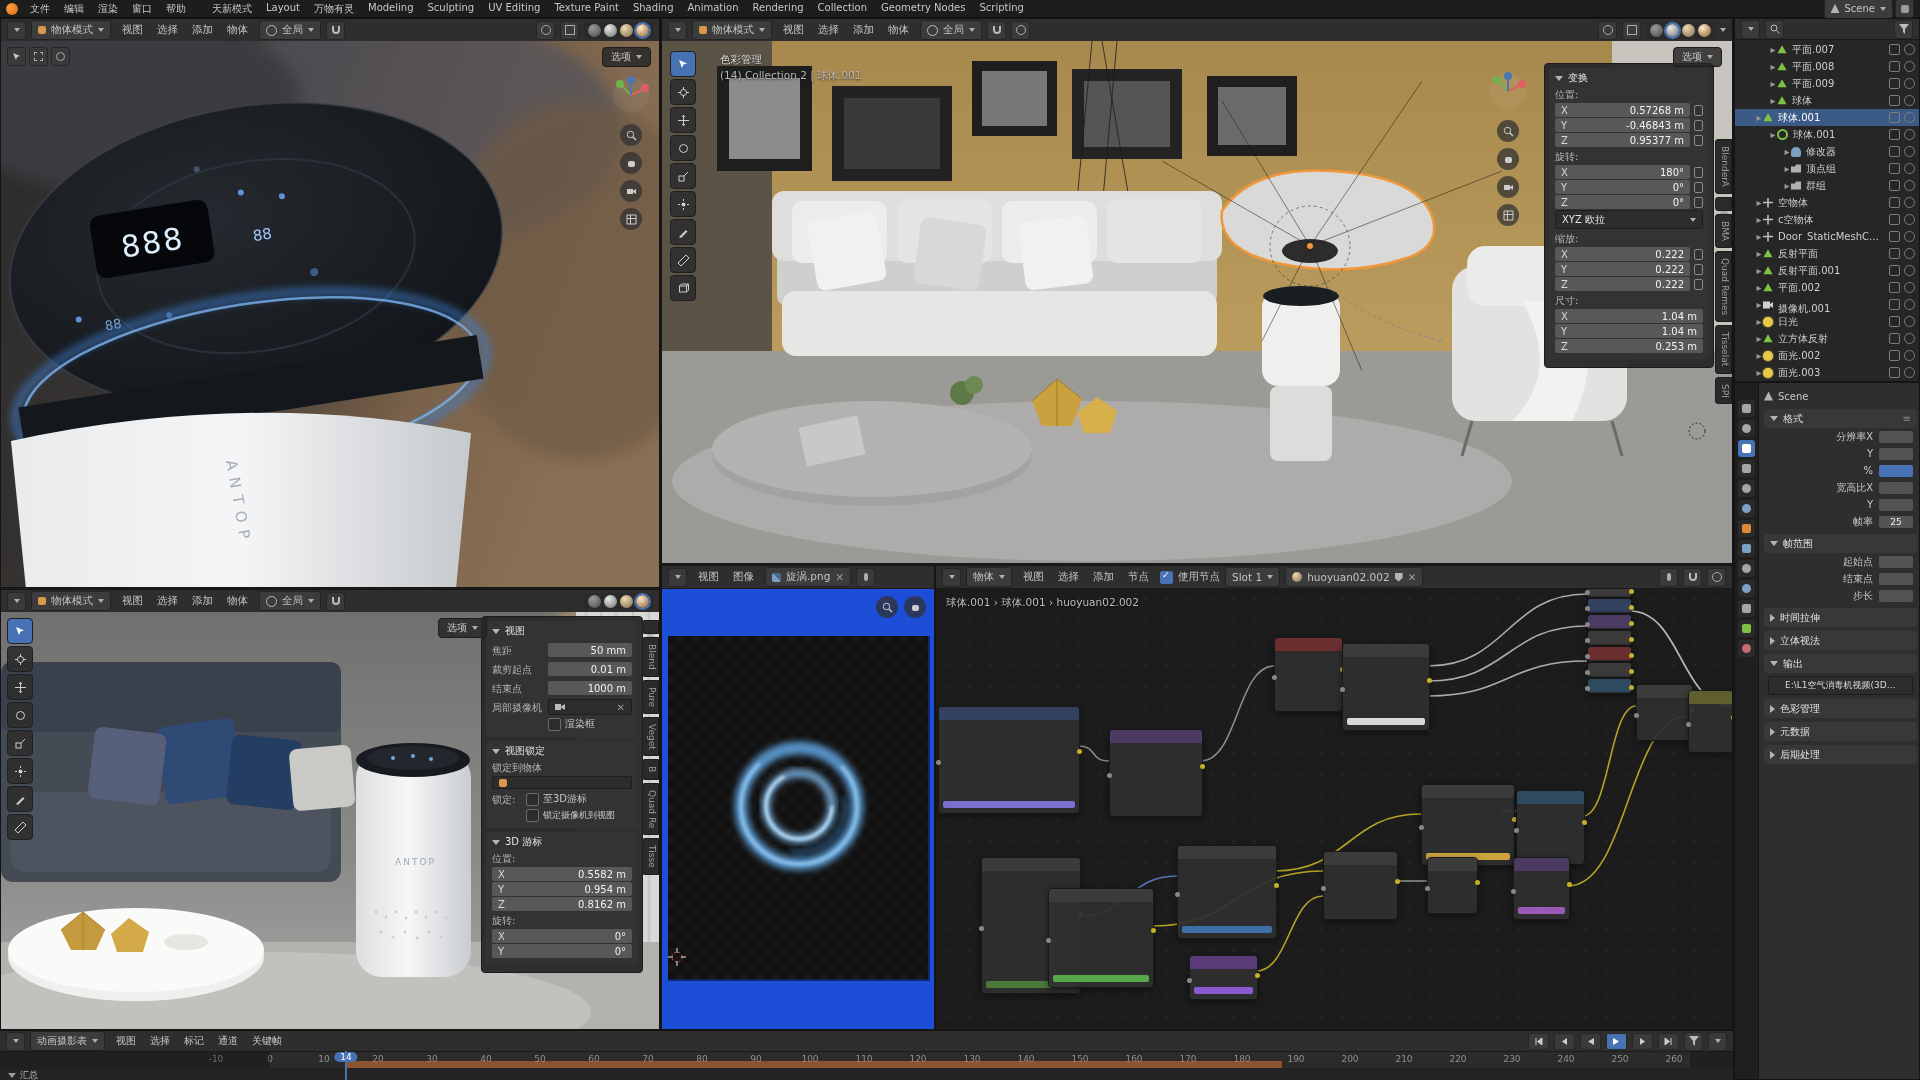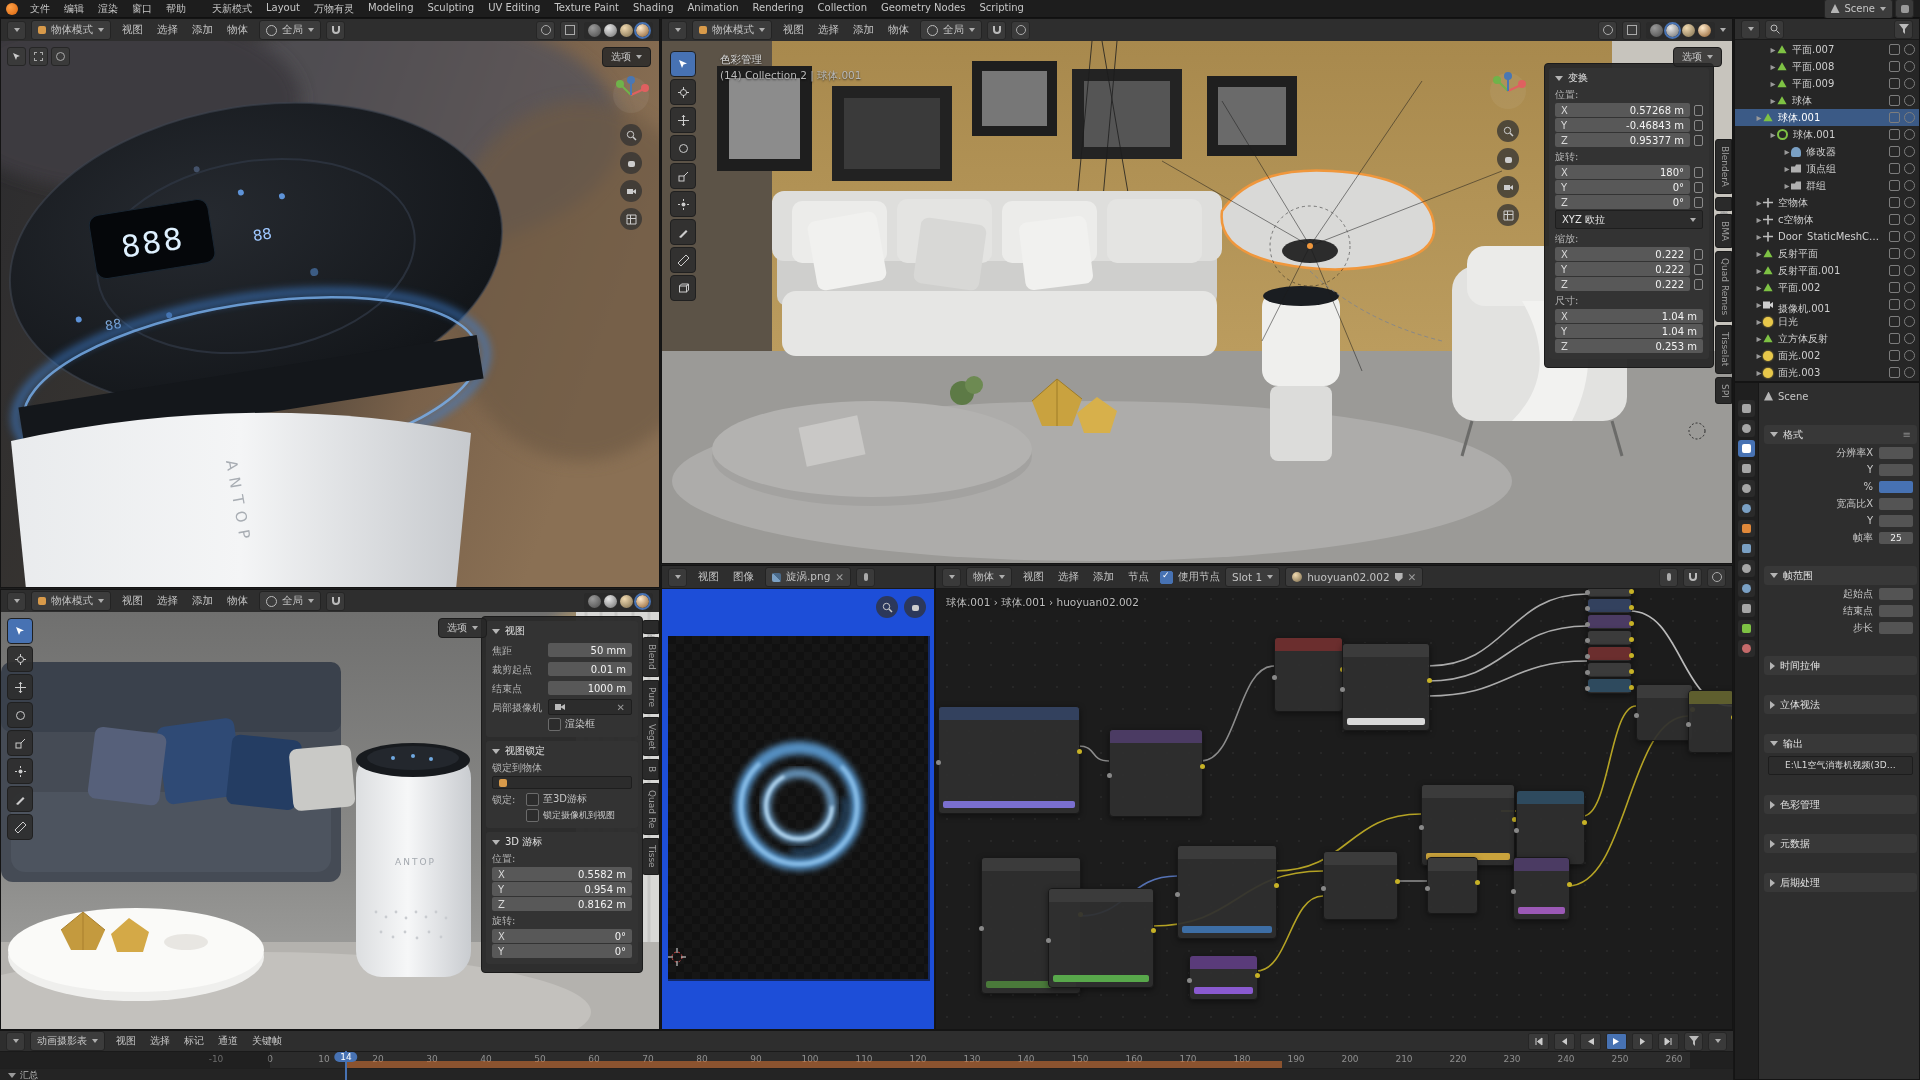--- a/index.html
+++ b/index.html
@@ -68,21 +68,21 @@
   .i-light{background:#e8c84a;border-radius:50%;box-shadow:0 0 2px #e8c84a;}
   .otgl{width:9px;height:9px;border:1px solid #7d7d7d;border-radius:2px;margin-left:4px;flex:none;}
   .otgl.cam{border-radius:50%;}
   .oexp{width:8px;text-align:center;color:#9a9a9a;flex:none;}
   
   .prow{display:flex;align-items:center;justify-content:flex-end;gap:6px;height:17px;font-size:10px;color:#c8c8c8;padding-right:4px;}
   .pfield{width:34px;height:12px;background:#545454;border-radius:2px;flex:none;color:#f0f0f0;font-size:9px;
           display:flex;align-items:center;justify-content:center;overflow:hidden;}
   .pfield.blue{background:#4772b3;}
   .phead{display:flex;align-items:center;gap:5px;height:19px;background:#383838;border-radius:3px;
-         padding:0 6px;color:#e0e0e0;font-size:10px;margin-top:20px;}
+         padding:0 6px;color:#e0e0e0;font-size:10px;margin-top:4px;}
   .pathfield{background:#2c2c2c;border:1px solid #1d1d1d;border-radius:2px;color:#dadada;font-size:9px;
              padding:2px 16px;margin:3px 4px;white-space:nowrap;overflow:hidden;text-overflow:ellipsis;}
   .ptab{width:17px;height:17px;border-radius:3px;margin:3px auto;background:#2a2a2a;display:flex;align-items:center;justify-content:center;}
   .ptab.on{background:#4772b3;}
   .ptab .g{width:9px;height:9px;background:#a5a5a5;border-radius:2px;}
   .ptab .g.round{border-radius:50%;}
   .ptab .g.orange{background:#e0883a;}
   .ptab .g.blue{background:#7aa0c4;}
   .ptab .g.green{background:#7ec244;}
   .ptab .g.red{background:#c46a6a;}

